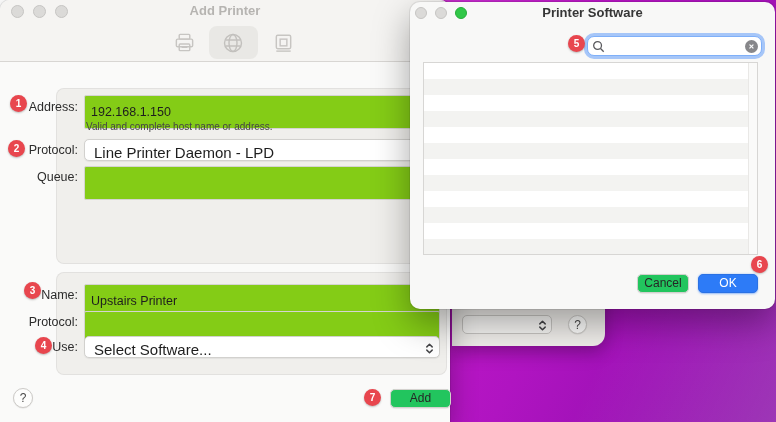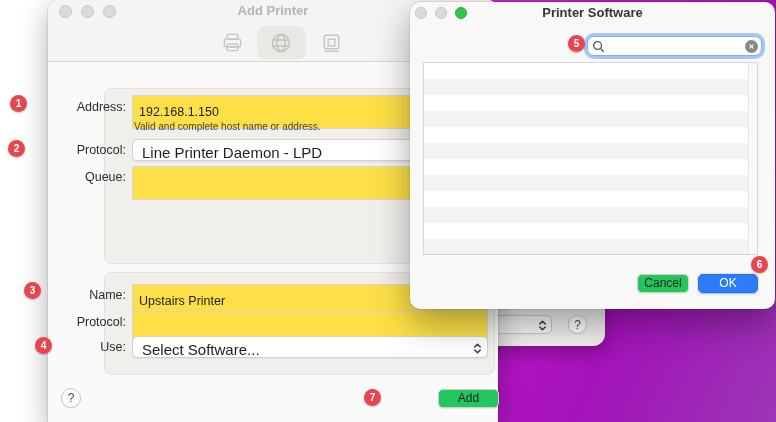--- a/index.html
+++ b/index.html
@@ -19,42 +19,42 @@
     background:#f7f6f4; border:1px solid #c8c6c3; border-radius:5px; }
   .prefs-popup .stepper { position:absolute; right:4px; top:2px; }
   .round-help { position:absolute; width:19px; height:19px; border-radius:50%;
     background:#fdfdfc; border:1px solid #cdcbc8; color:#4a4a4a; font-size:12px;
     text-align:center; line-height:18px; box-shadow:0 .5px 1px rgba(0,0,0,.10); }
   .prefs-strip .round-help { left:116px; top:195px; }
 
   
   .main-window { position:absolute; left:0; top:0; width:450px; height:422px;
     background:#fafaf9; border-radius:10px 10px 0 0;
-    box-shadow:0 10px 28px rgba(0,0,0,.32), 0 0 0 1px rgba(0,0,0,.08);margin-left:48px; }
+    box-shadow:0 10px 28px rgba(0,0,0,.32), 0 0 0 1px rgba(0,0,0,.08); }
   .titlebar { position:absolute; left:0; top:0; width:100%; height:62px;
     background:#f5f4f2; border-bottom:1px solid #d8d6d3; border-radius:10px 10px 0 0; }
   .tl { position:absolute; top:5px; width:13px; height:13px; border-radius:50%;
     background:#dbdad8; border:1px solid #c6c5c3; }
   .tl.p1 { left:11px; } .tl.p2 { left:33px; } .tl.p3 { left:55px; }
   .win-title { position:absolute; left:0; top:3px; width:100%; text-align:center;
     font-size:13px; font-weight:bold; color:#b6b4b1; }
   .tb-selected { position:absolute; left:209px; top:26px; width:49px; height:33px;
     background:#e9e8e5; border-radius:8px; }
   .tb-icon { position:absolute; top:31px; }
   .tb-icon.i1 { left:173px; } .tb-icon.i2 { left:221px; } .tb-icon.i3 { left:272px; }
 
   .group-box { position:absolute; left:56px; width:391px; background:#f0efec;
     border:1px solid rgba(0,0,0,.055); border-radius:8px; }
   .group-1 { top:88px; height:176px; }
   .group-2 { top:272px; height:103px; }
 
   .form-label { position:absolute; left:0; width:78px; text-align:right;
     font-size:12.5px; color:#2c2c2c; }
   .text-field { position:absolute; left:84px; width:356px; height:21px;
-    background:#fde047; border:1px solid #d5d4d1; border-radius:2px;
+    background:#84cc16; border:1px solid #d5d4d1; border-radius:2px;
     font-family:"Liberation Sans",sans-serif; font-size:12.5px; color:#1e1e1e; padding:16px 6px; }
   .helper { position:absolute; left:86px; font-size:10px; color:#454545; }
   .popup { position:absolute; left:84px; width:356px; height:22px; background:#fff;
     border:1px solid #d2d1ce; border-radius:5px; box-shadow:0 .5px 1px rgba(0,0,0,.06); }
   .popup .popup-value { position:absolute; left:9px; top:4px; font-size:15px; color:#1e1e1e; }
   .popup .stepper { position:absolute; right:5px; top:4px; }
 
   .main-window .round-help { left:13px; top:388px; width:20px; height:20px; line-height:19px; }
   .btn { position:absolute; background:#22c55e; border:1px solid #d3d1ce; border-radius:5px;
     font-family:"Liberation Sans",sans-serif; font-size:12px; color:#262626; text-align:center;

